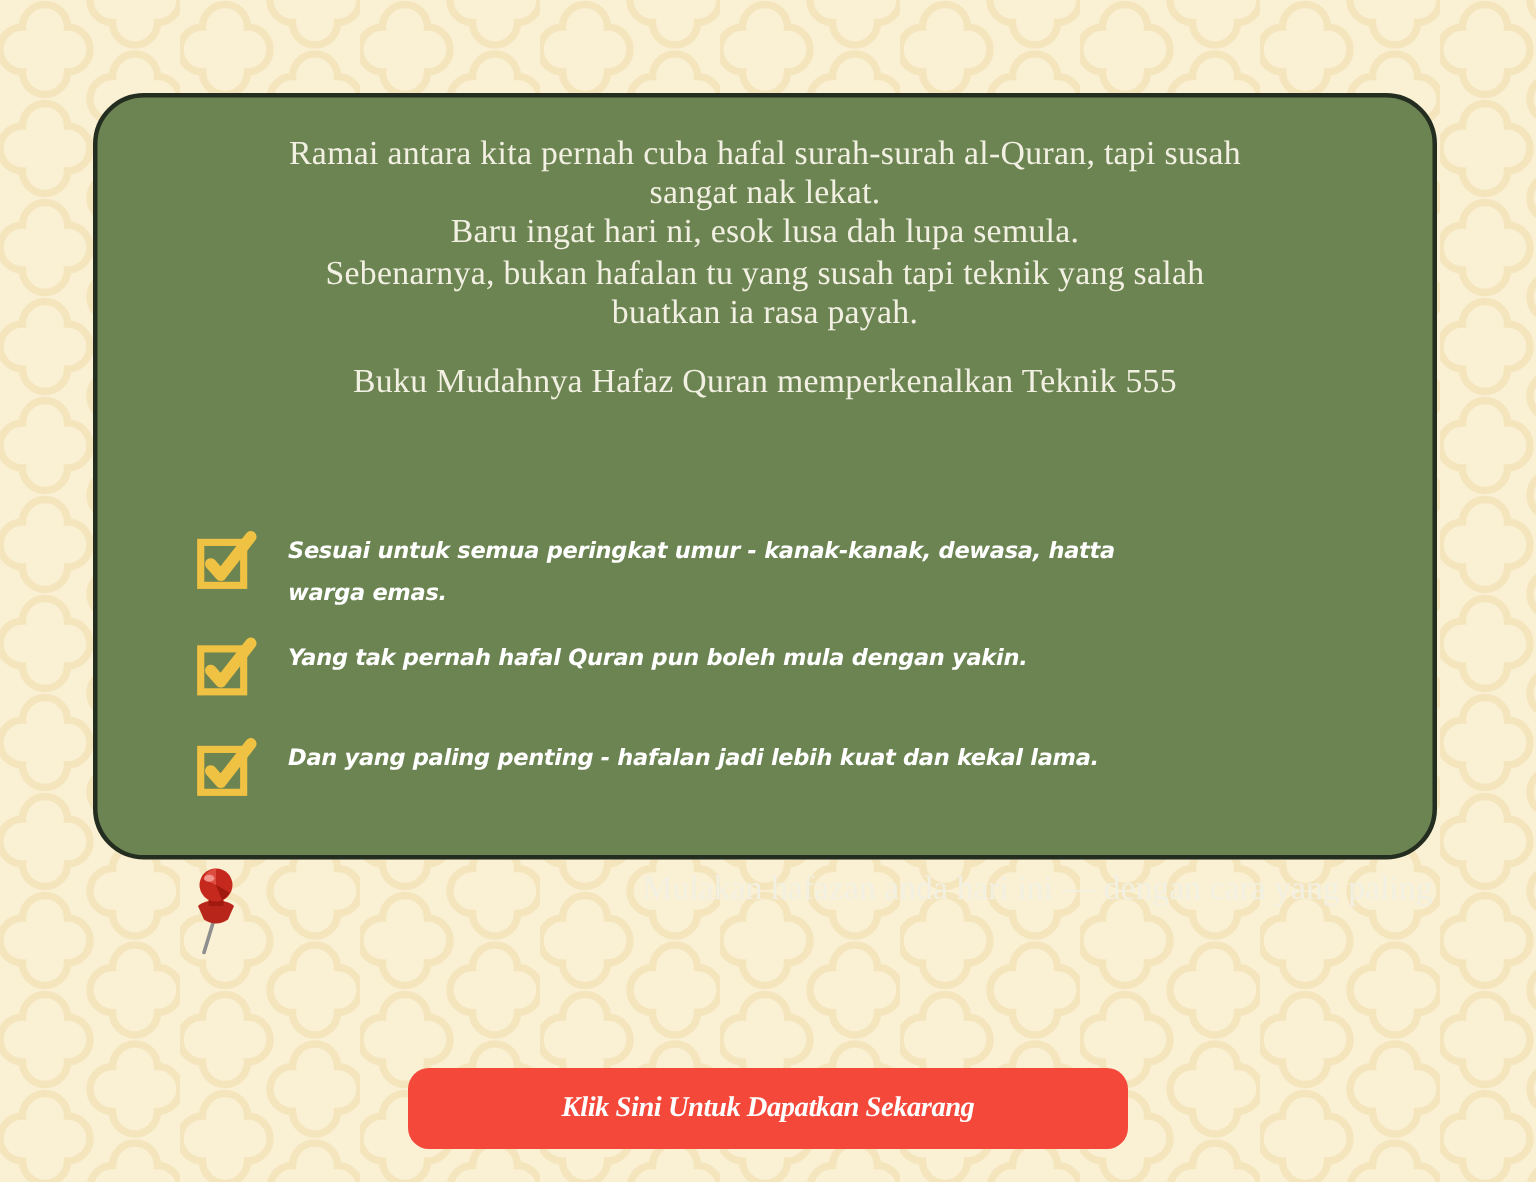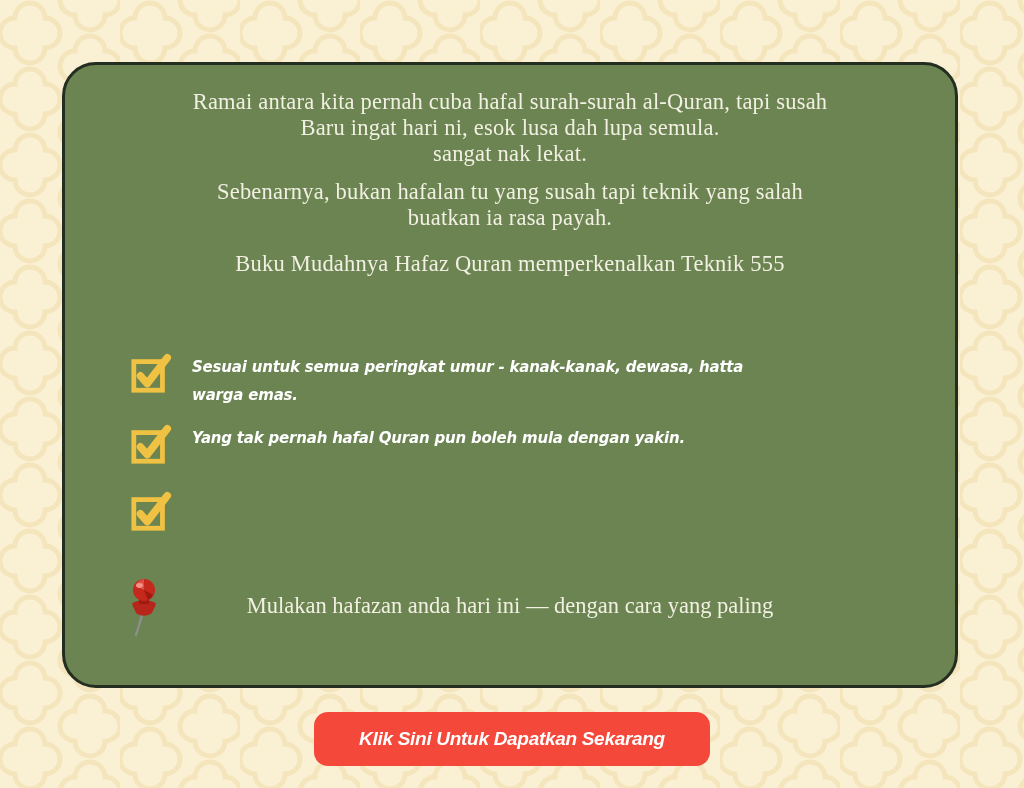--- a/index.html
+++ b/index.html
@@ -18,34 +18,34 @@
   body{
     position:relative;
     overflow:hidden;
     background:var(--page-bg);
     font-family:"Liberation Serif","DejaVu Serif",serif;
   }
   .bg-pattern{position:absolute;left:0;top:0;z-index:0;}
   .bg-pattern path{fill:none;stroke:var(--pattern-line);stroke-width:5;opacity:.8;}
 
   .card{
-    position:absolute;left:62px;top:62px;width:896px;height:626px;
+    position:absolute;left:62px;top:62px;width:896px;height:511px;
     background:var(--card-bg);
     border:3px solid var(--card-border);
     border-radius:34px;
     z-index:1;
     color:var(--serif-text);
   }
   .intro{
     position:absolute;left:0;right:0;top:24px;
     text-align:center;
     font-size:22.5px;line-height:26px;
     letter-spacing:.2px;
   }
-  .intro .para2{margin-top:12px;}
+  .intro .para2{margin-top:2px;}
   .intro .para3{margin-top:20px;}
 
   .checklist-row{
     position:absolute;left:65px;right:36px;
     display:flex;align-items:flex-start;
   }
   .row1{top:287px;} .row2{top:358px;} .row3{top:425px;}
   .checkbox-icon{flex:0 0 auto;width:42px;height:44px;margin-right:20px;}
   .checkbox-icon .box{fill:none;stroke:var(--check-yellow);stroke-width:5;}
   .checkbox-icon .tick{fill:none;stroke:var(--check-yellow);stroke-width:8;stroke-linecap:round;stroke-linejoin:round;}
@@ -54,32 +54,31 @@
     font-weight:bold;font-style:italic;
     color:var(--list-text);
     font-size:15px;line-height:28px;
     letter-spacing:-.2px;
     padding-top:1px;
   }
 
   .closing{position:absolute;left:0;right:0;top:513px;}
   .pushpin{position:absolute;left:58px;top:0;width:46px;height:62px;}
   .closing-text{
-    margin-top:14px;
-    text-align:center;
+    text-align:right;
     font-size:22.5px;line-height:28px;
   }
 
   .cta-button{
     position:absolute;top:712px;left:50%;transform:translateX(-50%);
-    width:396px;height:54px;
+    width:480px;height:54px;
     background:var(--cta-bg);
     border:none;border-radius:14px;
     display:flex;align-items:center;justify-content:center;
-    font-family:Liberation Sans, sans-serif;
+    font-family:Liberation Serif, serif;
     font-weight:bold;font-style:italic;
     font-size:19px;letter-spacing:-.3px;
     color:var(--cta-text);
     cursor:pointer;
     z-index:2;
   }
 </style>
 </head>
 <body>
 
@@ -96,22 +95,22 @@
     </pattern>
   </defs>
   <rect width="1024" height="788" fill="url(#qf)"></rect>
 </svg>
 
 <main class="card">
 
   <section class="intro">
     <div class="para1">
       <div>Ramai antara kita pernah cuba hafal surah-surah al-Quran, tapi susah</div>
+      <div>sangat nak lekat.</div>
       <div>Baru ingat hari ni, esok lusa dah lupa semula.</div>
-      <div>sangat nak lekat.</div>
     </div>
     <div class="para2">
       <div>Sebenarnya, bukan hafalan tu yang susah tapi teknik yang salah</div>
       <div>buatkan ia rasa payah.</div>
     </div>
     <div class="para3">
       <div>Buku Mudahnya Hafaz Quran memperkenalkan Teknik 555</div>
     </div>
   </section>
 
@@ -134,20 +133,23 @@
     <div class="check-text">
       <div>Yang tak pernah hafal Quran pun boleh mula dengan yakin.</div>
     </div>
   </div>
 
   <div class="checklist-row row3">
     <svg class="checkbox-icon" viewBox="0 0 44 46" aria-hidden="true">
       <rect class="box" x="4" y="10" width="30" height="30"></rect>
       <path class="tick" d="M11 25 L18 33 L39 6"></path>
     </svg>
+    <div class="check-text">
+      <div>Dan yang paling penting - hafalan jadi lebih kuat dan kekal lama.</div>
+    </div>
   </div>
 
   <section class="closing">
     <svg class="pushpin" viewBox="0 0 46 62" aria-hidden="true">
       <path d="M20 34 L13 57" stroke="#8E8E8E" stroke-width="2.4" stroke-linecap="round" fill="none"></path>
       <path d="M9 26 C13 21 29 21 33 26 L29 35 C24 38.5 18 38.5 13 35 Z" fill="#B8251A"></path>
       <rect x="16" y="16" width="10" height="10" fill="#A01A10"></rect>
       <circle cx="21" cy="12" r="11" fill="#C5281C"></circle>
       <path d="M12.5 8 A11 11 0 0 1 21 1 L21 12 Z" fill="#E05546" opacity=".85"></path>
       <ellipse cx="16.5" cy="7.5" rx="3.4" ry="2.4" fill="#F2948A"></ellipse>

